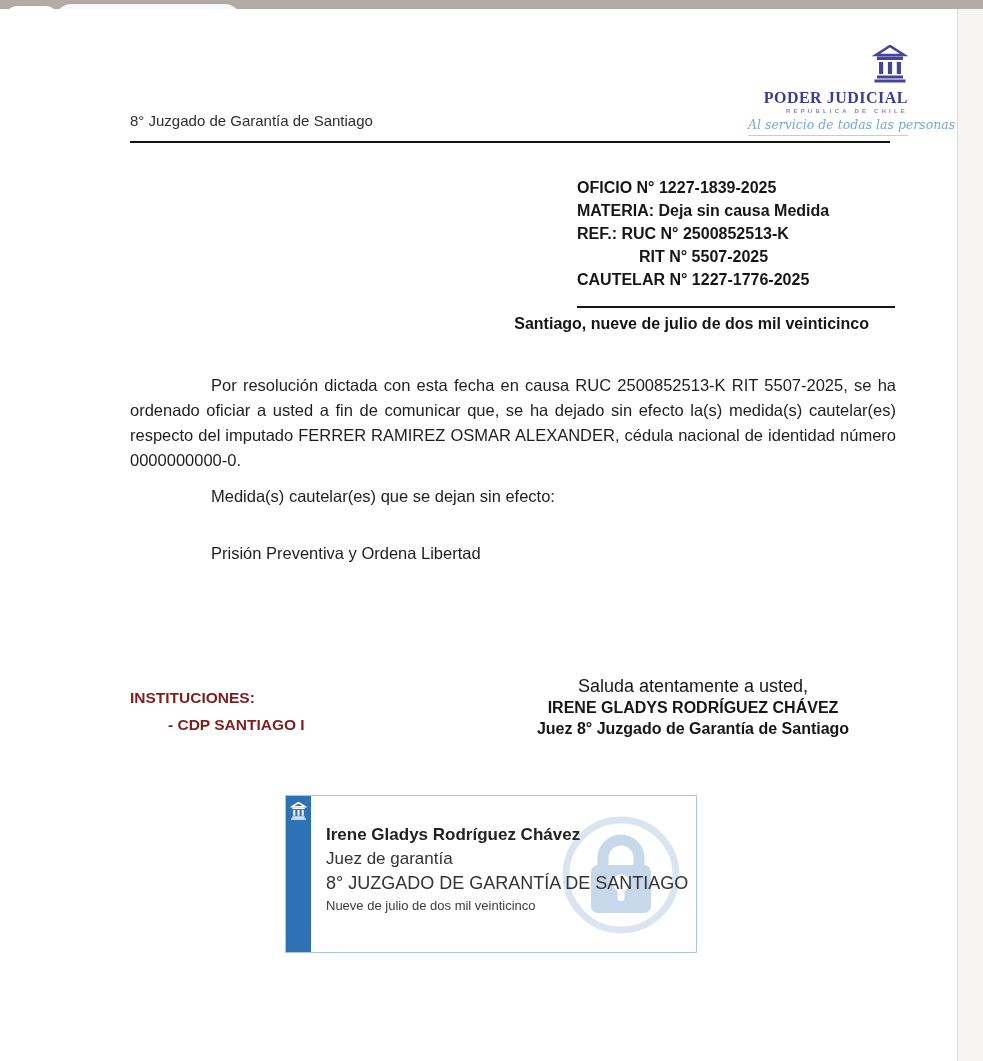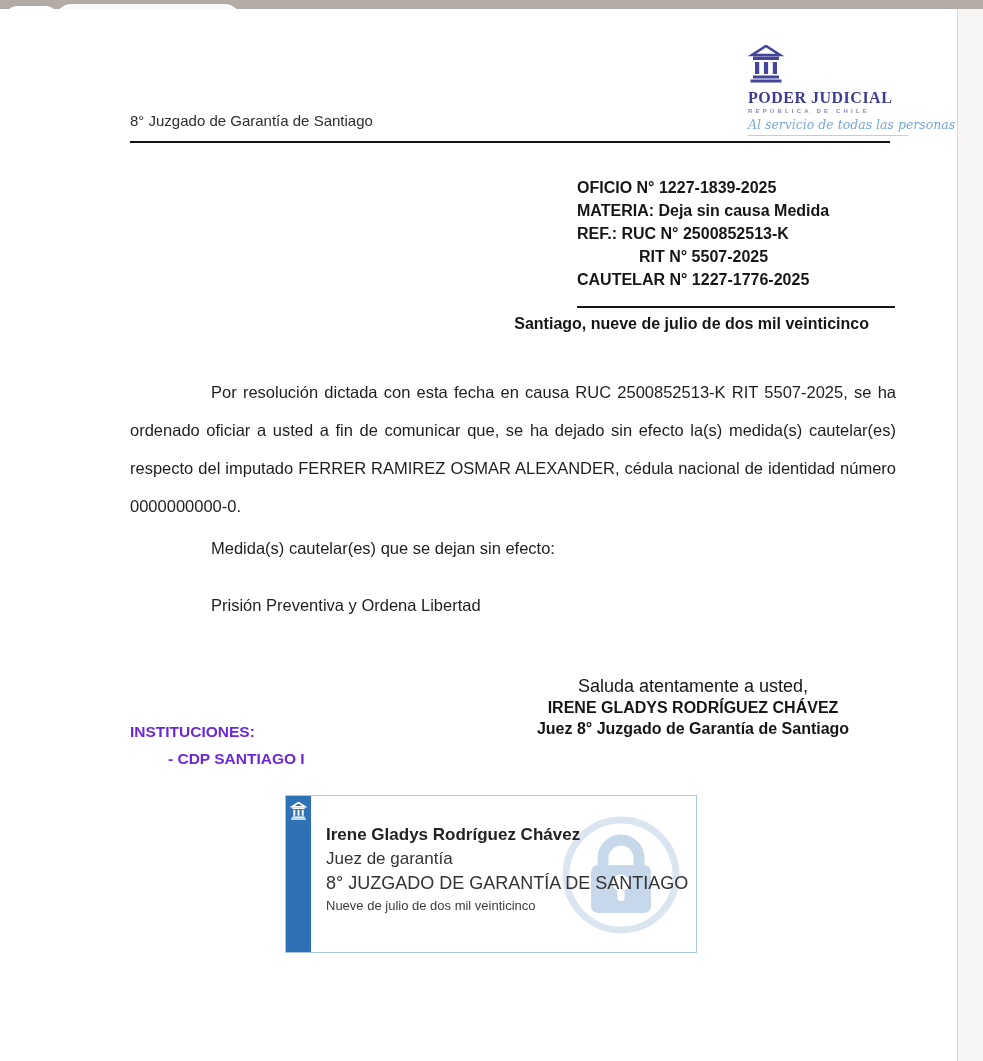--- a/index.html
+++ b/index.html
@@ -42,21 +42,21 @@
   }
   .page-pill .pill-label {
     font-size: 33px; font-weight: 600; color: #9a9a9a; letter-spacing: 0.5px;
   }
 
   
   .sheet { position: absolute; left: 0; top: 9px; width: 957px; height: 1052px; background: #ffffff; }
 
   .court-name { position: absolute; left: 130px; top: 103px; font-size: 15px; color: #2e2e2e; }
 
-  .logo { position: absolute; left: 748px; top: 36px; width: 160px; text-align: left; }
+  .logo { position: absolute; left: 748px; top: 36px; width: 160px; text-align: right; }
   .logo .logo-title {
     margin-top: 2px;
     font-family: "Liberation Serif", serif;
     font-size: 16px; font-weight: bold; color: #3d3c90; letter-spacing: 0.5px;
     white-space: nowrap;
   }
   .logo .logo-subtitle {
     font-size: 6px; letter-spacing: 3.2px; color: #8585c4; font-weight: bold;
     margin-top: 1px; white-space: nowrap;
   }
@@ -69,31 +69,31 @@
   .header-rule { position: absolute; left: 130px; top: 132px; width: 760px; height: 2px; background: #141414; }
 
   .ref-block { position: absolute; left: 577px; top: 159px; font-size: 16px; font-weight: bold; color: #161616; line-height: 23px; white-space: nowrap; margin-top: 8px; }
   .ref-block .ref-indent { padding-left: 62px; }
 
   .date-rule { position: absolute; left: 577px; top: 297px; width: 318px; height: 2px; background: #141414; }
   .date-line { position: absolute; right: 88px; top: 306px; font-size: 16px; font-weight: bold; color: #161616; white-space: nowrap; }
 
   .content-flow { position: absolute; left: 130px; top: 364px; width: 766px; color: #1e1e1e; }
   .content-flow .paragraph {
-    font-size: 16.5px; line-height: 38px; text-align: justify; text-indent: 81px;
+    font-size: 16.5px; line-height: 25px; text-align: justify; text-indent: 81px;
   }
   .content-flow .medidas-intro { font-size: 16.5px; line-height: 30px; padding-left: 81px; margin-top: 8px; }
   .content-flow .medidas-value { font-size: 16.5px; margin-top: 33px; padding-left: 81px; }
 
   .closing { position: absolute; left: 528px; top: 623px; width: 330px; text-align: center; color: #161616; }
   .closing .salute { font-size: 18px; line-height: 21px; margin-top: 44px; }
   .closing .judge-name { font-size: 16px; font-weight: bold; line-height: 21px; }
   .closing .judge-title { font-size: 16px; font-weight: bold; line-height: 21px; white-space: nowrap; }
 
-  .institutions { position: absolute; left: 130px; top: 714px; color: #6d28d9; }
+  .institutions { position: absolute; left: 130px; top: 680px; color: #7f1d1d; }
   .institutions .inst-label { font-size: 15.5px; font-weight: bold; }
   .institutions .inst-item { font-size: 15.5px; font-weight: bold; padding-left: 38px; margin-top: 9px; }
 
   
   .stamp {
     position: absolute; left: 285px; top: 786px; width: 412px; height: 158px;
     background: #ffffff; border: 1px solid #a9c7e2;
   }
   .stamp .stamp-bar {
     position: absolute; left: 0; top: 0; width: 25px; height: 100%;

